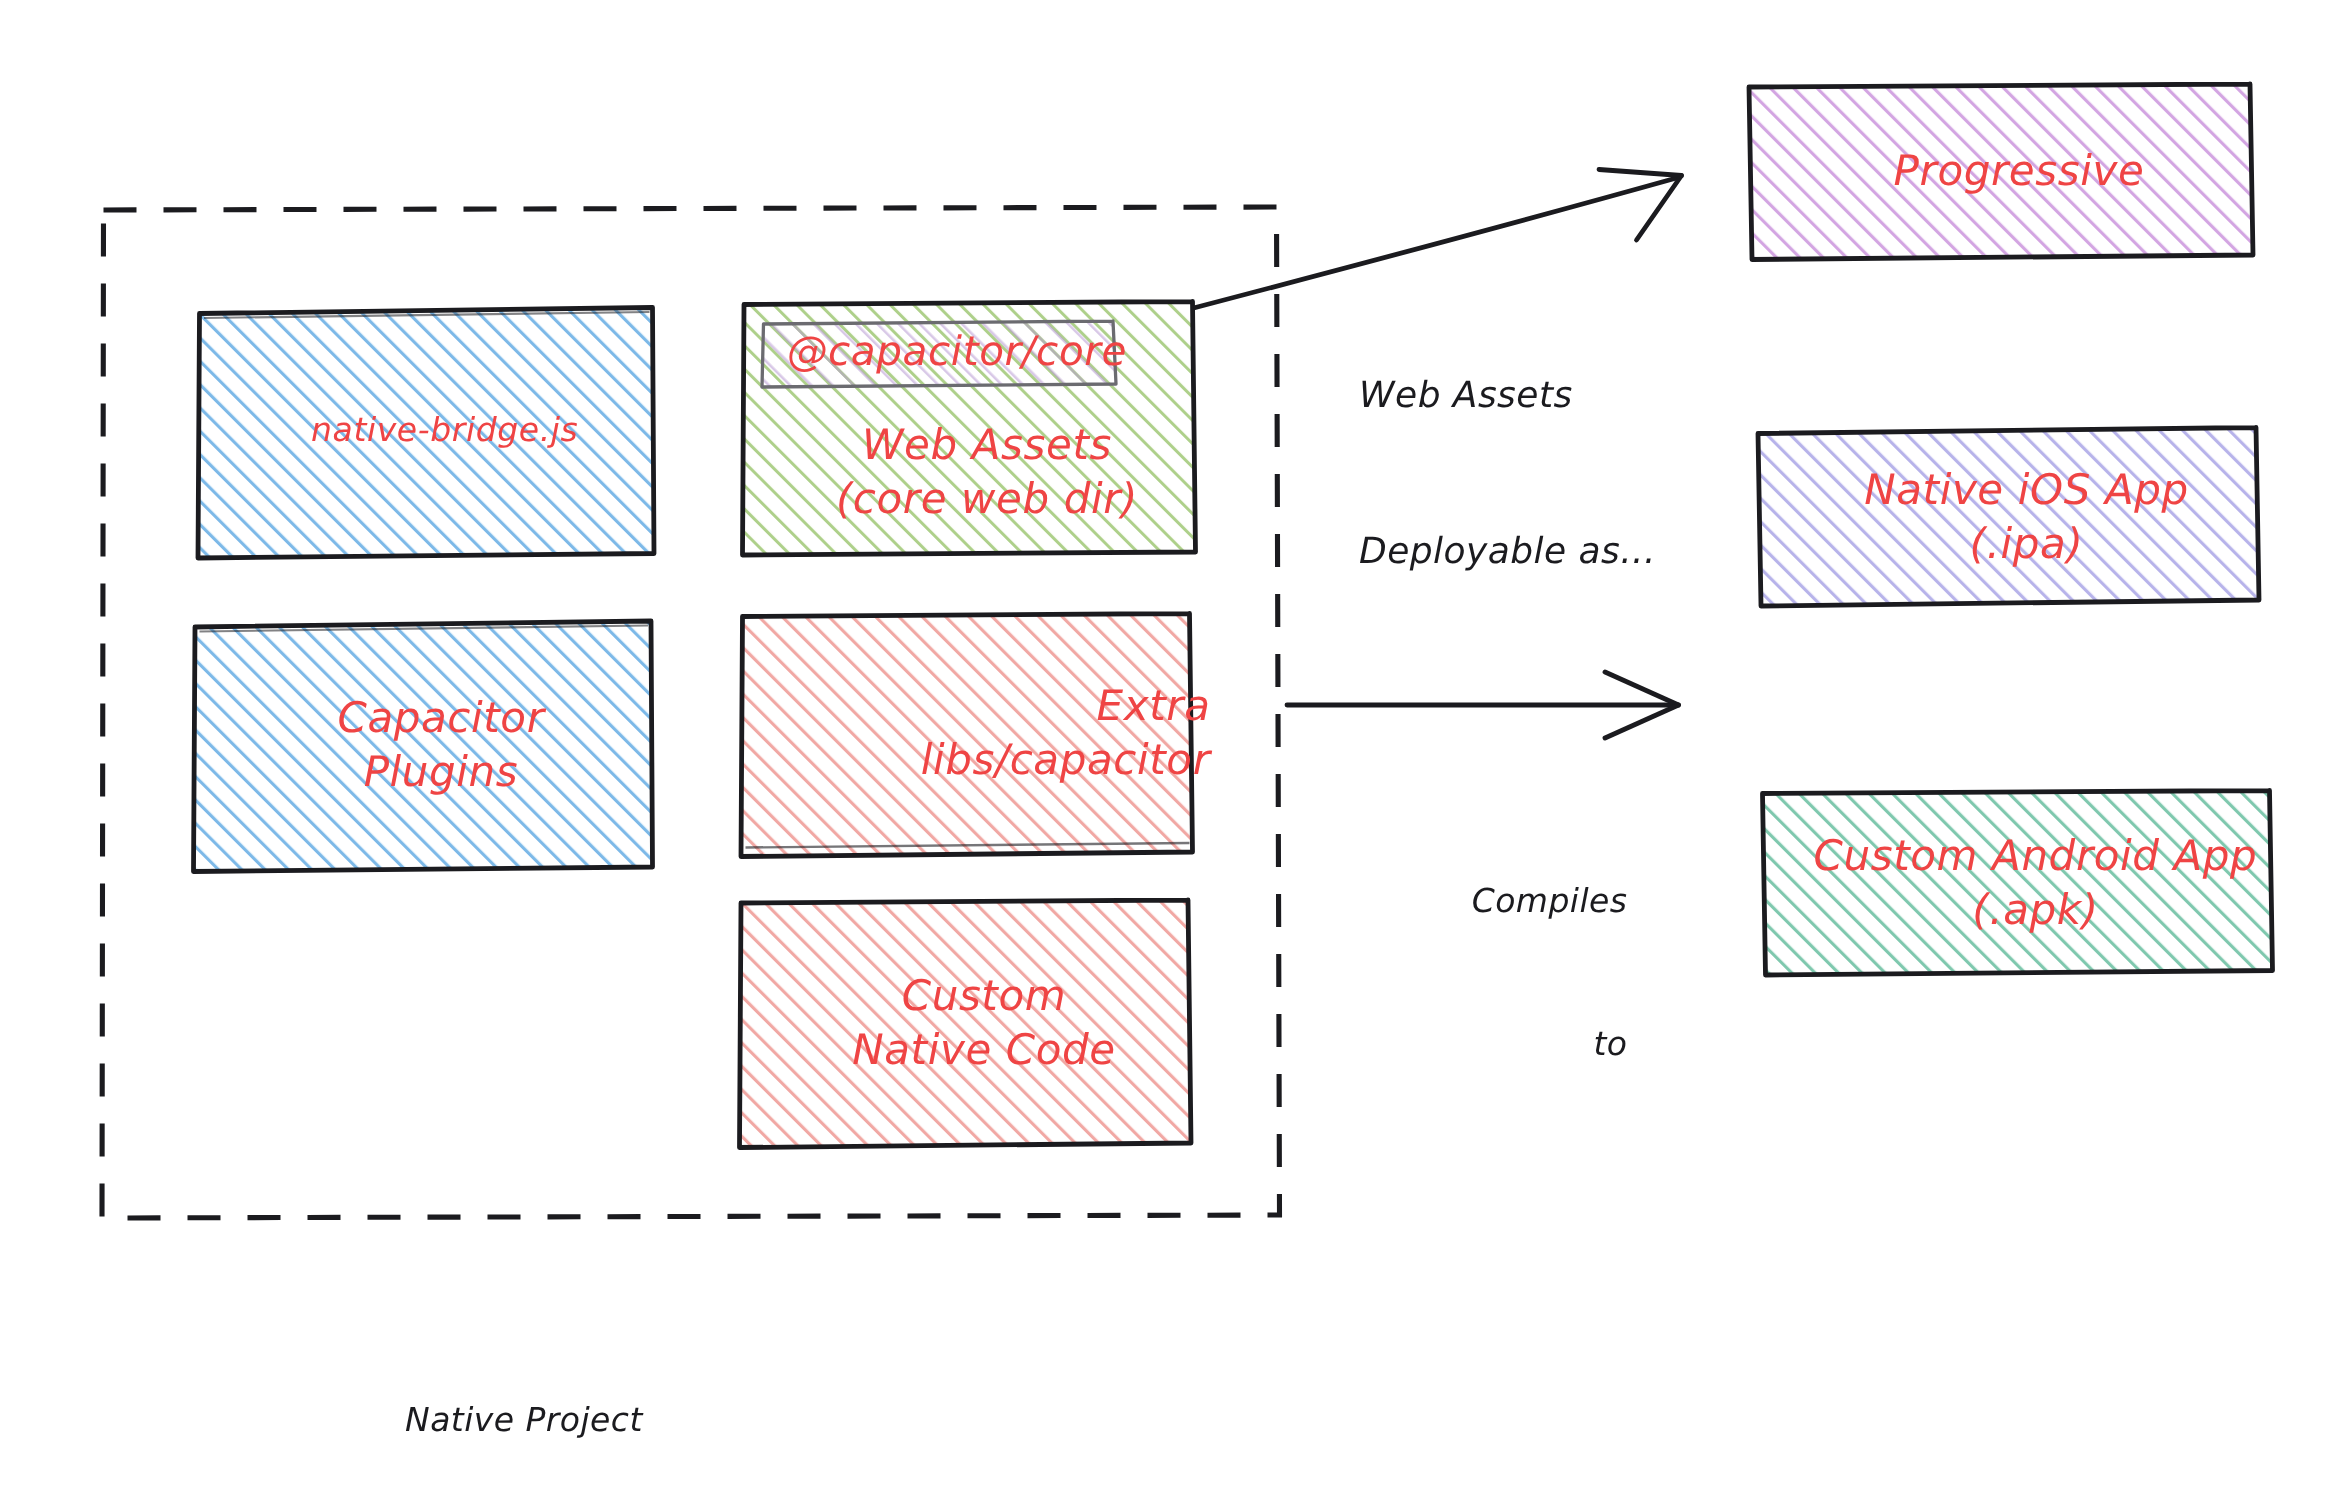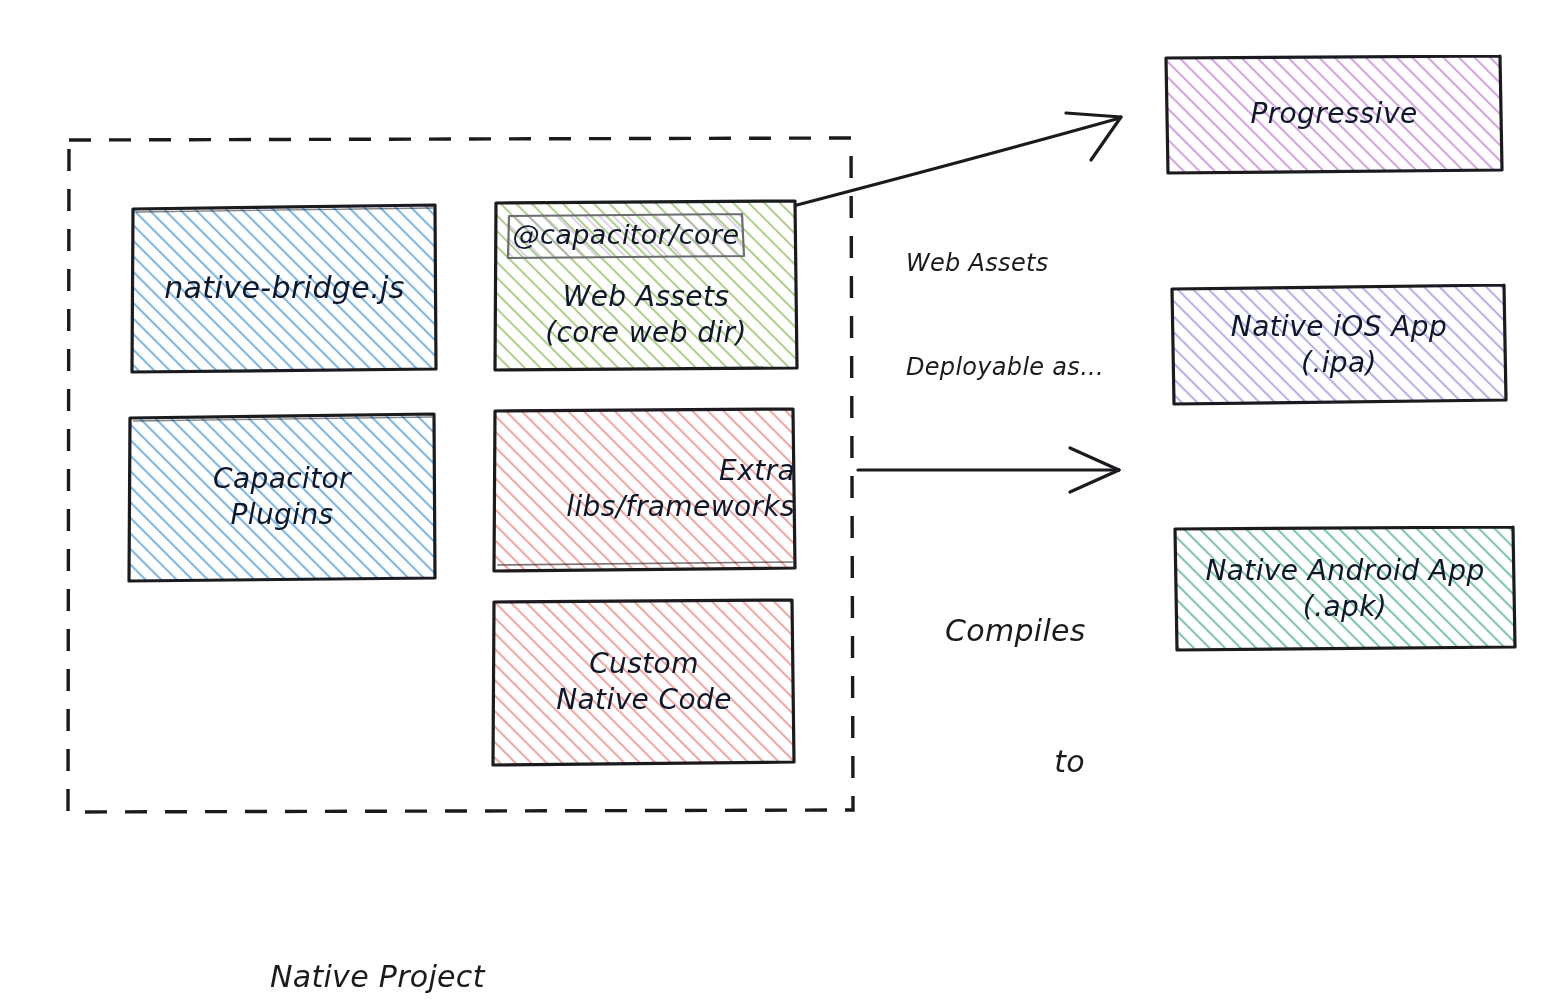--- a/index.html
+++ b/index.html
@@ -24,32 +24,33 @@
     height: 1000px;
     pointer-events: none;
   }
   .node-label {
     position: absolute;
     display: flex;
     flex-direction: column;
     align-items: center;
     justify-content: center;
     text-align: center;
-    color: #0f172a;
+    color: #ef4444;
     line-height: 1.28;
     letter-spacing: 0.4px;
     white-space: pre;
     pointer-events: auto;
+    margin-left: 12px;
   }
   .hand {
     font-family: "DejaVu Sans", sans-serif;
     font-style: italic;
     font-weight: 400;
   }
-  .t-26 { font-size: 30px; }
+  .t-26 { font-size: 22px; }
   .t-28 { font-size: 28px; }
   .t-21 { font-size: 27px; }
   .t-24 { font-size: 24px; }
   .free-text {
     position: absolute;
     color: #1b1b1f;
     line-height: 1.45;
     letter-spacing: 0.3px;
     white-space: pre;
     pointer-events: auto;
@@ -171,39 +172,39 @@
     <span>@capacitor/core</span>
   </div>
 
   <div class="node-label hand t-28" style="left:496px; top:262px; width:300px; height:106px;">
     <span>Web Assets</span>
     <span>(core web dir)</span>
   </div>
 
   <div class="node-label hand t-28" style="left:490px; top:409px; width:305px; height:160px;align-items:flex-end;">
     <span>Extra</span>
-    <span>libs/frameworks</span>
+    <span>libs/capacitor</span>
   </div>
 
   <div class="node-label hand t-28" style="left:494px; top:600px; width:300px; height:163px;">
     <span>Custom</span>
     <span>Native Code</span>
   </div>
 
   <div class="node-label hand t-28" style="left:1166px; top:56px; width:336px; height:116px;">
     <span>Progressive</span>
   </div>
 
   <div class="node-label hand t-28" style="left:1172px; top:286px; width:334px; height:117px;text-align:center;">
     <span>Native iOS App</span>
     <span>(.ipa)</span>
   </div>
 
   <div class="node-label hand t-28" style="left:1175px; top:528px; width:340px; height:121px;">
-    <span>Native Android App</span>
+    <span>Custom Android App</span>
     <span>(.apk)</span>
   </div>
 
   <div class="free-text hand t-24" style="left:906px; top:176px; text-align:left;">
     <div>Web Assets</div>
     <div>Deployable as...</div>
   </div>
 
   <div class="free-text hand t-26" style="left:945px; top:522px; text-align:right; width:140px;font-style:italic;">
     <div>Compiles</div>

